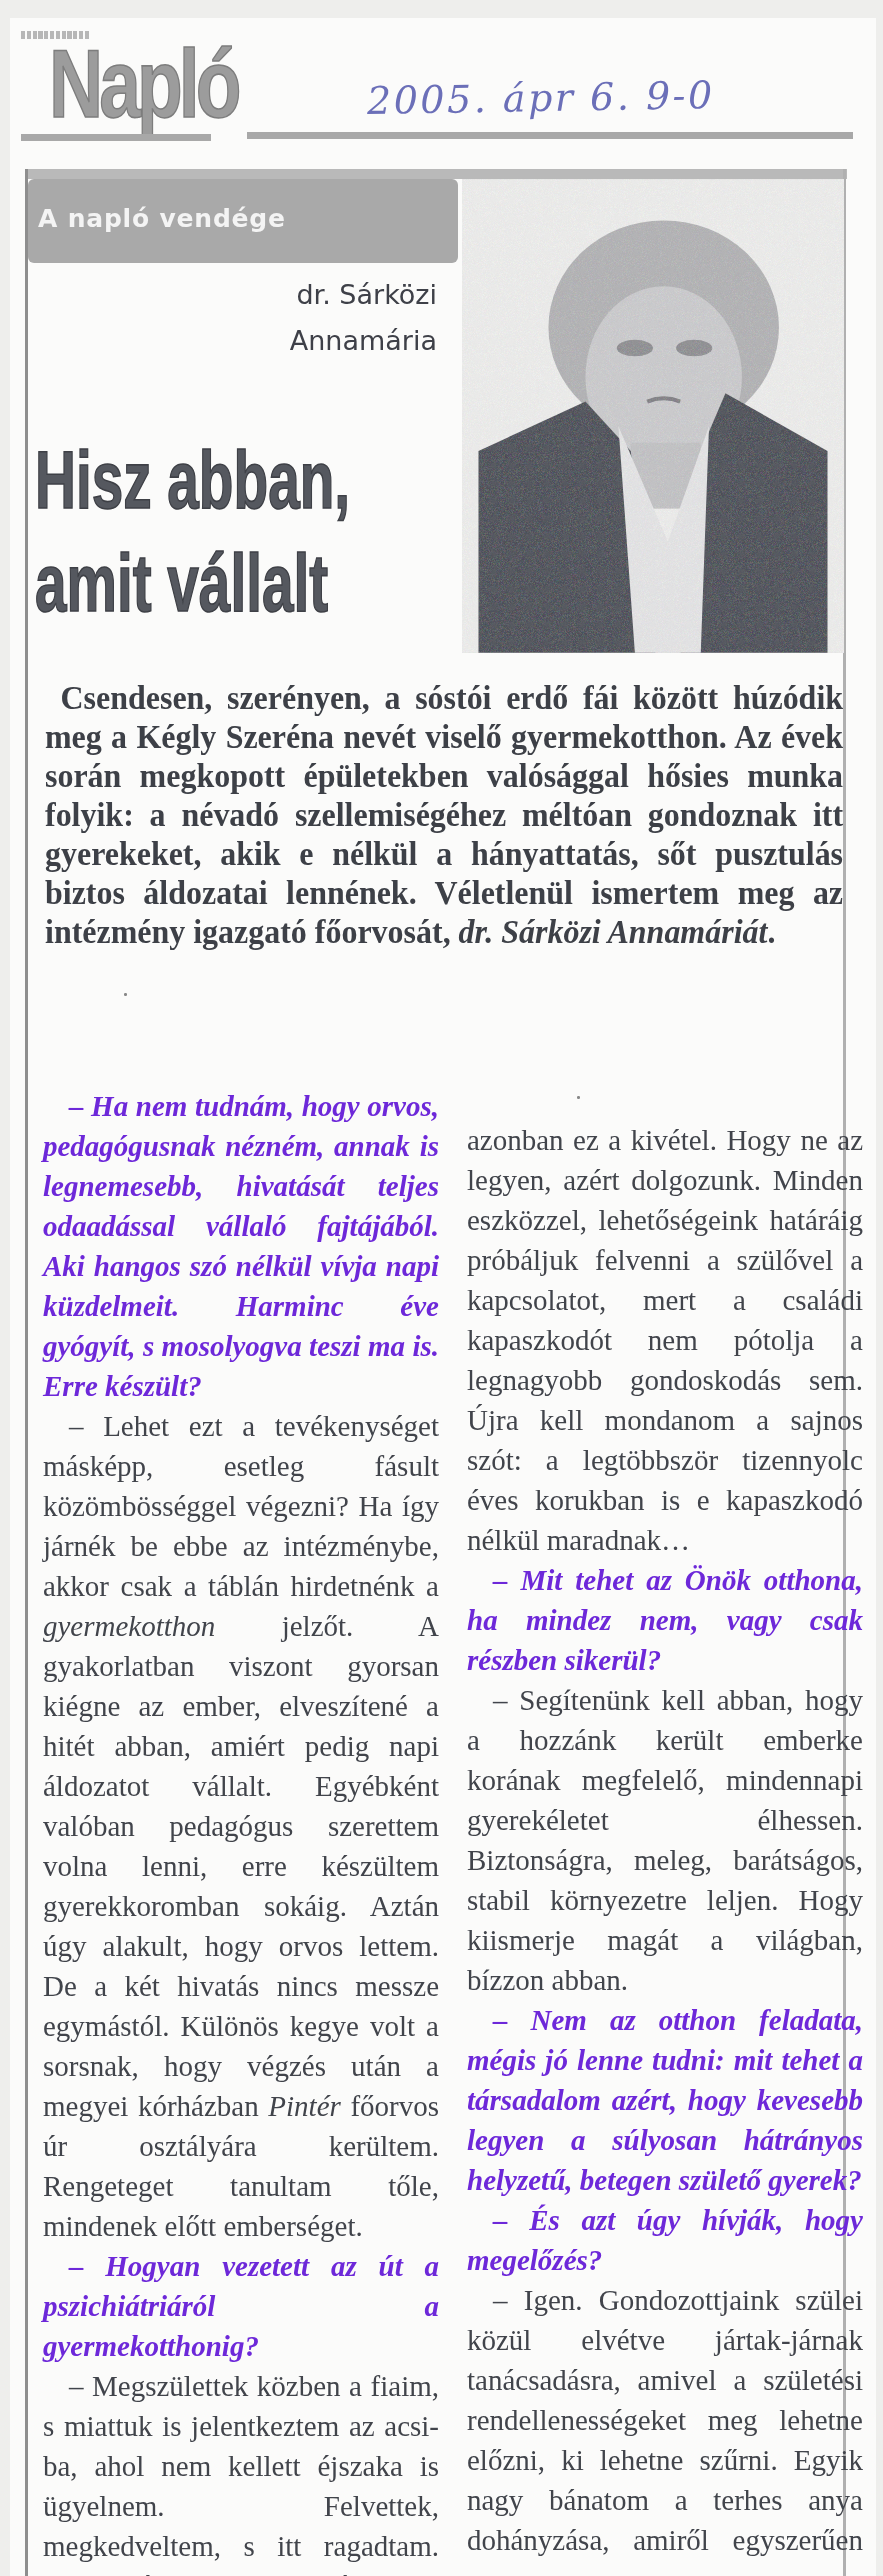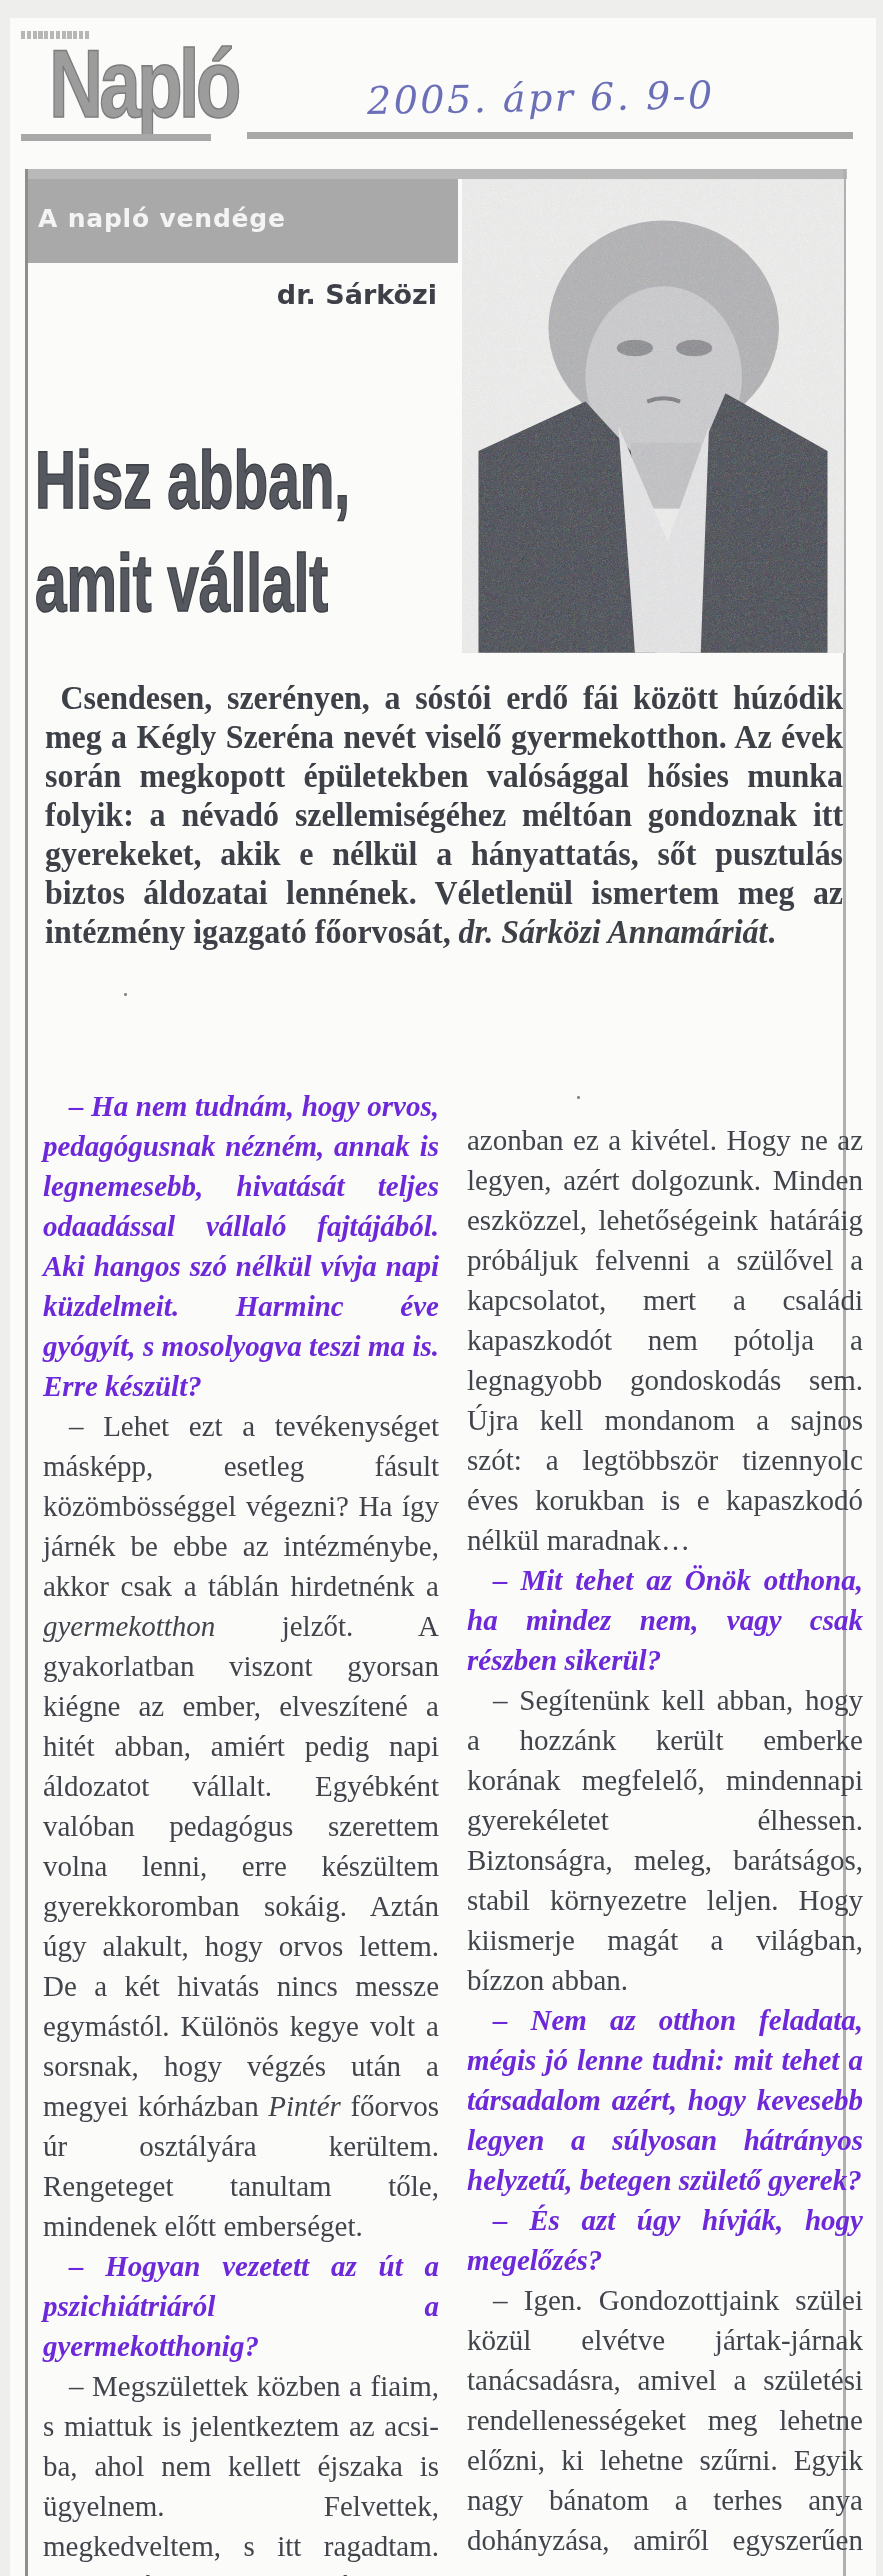--- a/index.html
+++ b/index.html
@@ -35,29 +35,30 @@
   }
   .rule-left { position:absolute; left: 20.6px; top: 134px; width: 190px; height: 6.6px; background:#a8a8a8; }
   .rule-right { position:absolute; left: 247px; top: 132px; width: 606px; height: 7.4px; background:#a8a8a8; }
   
   .frame-left { position:absolute; left: 25px; top: 169px; width: 3.3px; height: 2407px; background:#8e8e8e; }
   .frame-right { position:absolute; left: 843px; top: 169px; width: 3.3px; height: 2407px; background:#b0b0b0; }
   .frame-top { position:absolute; left: 25px; top: 169px; width: 822px; height: 10px; background:#b9b9b9; }
   .band {
     position: absolute; left: 28px; top: 179px; width: 430px; height: 84px;
     background: #a9a9a9;
+    border-radius: 6px;
   }
   .band-label {
     position: absolute; left: 10px; top: 25px;
     font-family: "DejaVu Sans", sans-serif; font-weight: bold; font-size: 25px;
     color: #f4f4f4; letter-spacing: 0.8px;
   }
   .name {
     position: absolute; left: 124px; top: 272px; width: 313px; text-align: right;
-    font-family: "DejaVu Sans", sans-serif; font-weight: bold; font-size: 27px;
+    font-family: "DejaVu Sans", sans-serif; font-weight: normal; font-size: 27px;
     line-height: 46px; color: #3e4048;
   }
   .headline {
     position: absolute; left: 35px; top: 429px; width: 412px;
     font-family: "Liberation Sans", sans-serif; font-weight: bold;
     font-size: 81px; line-height: 103px; color: #55585f;
     transform: scaleX(0.70); transform-origin: left top;
     -webkit-text-stroke: 1.6px #3e4046; white-space: nowrap;
   }
   .photo {
@@ -98,20 +99,21 @@
 <div class="frame-top"></div>
 <div class="frame-left"></div>
 <div class="frame-right"></div>
 
 <div class="band">
   <div class="band-label">A napló vendége</div>
 </div>
 
 <div class="name">
   <div>dr. Sárközi</div>
+  <div>Annamária</div>
 </div>
 
 <div class="headline">
   <div>Hisz abban,</div>
   <div>amit vállalt</div>
 </div>
 
 <div class="photo">
   <svg width="382" height="474" viewBox="0 0 464 575" aria-label="Portrait of dr. Sárközi Annamária">
     <defs>

